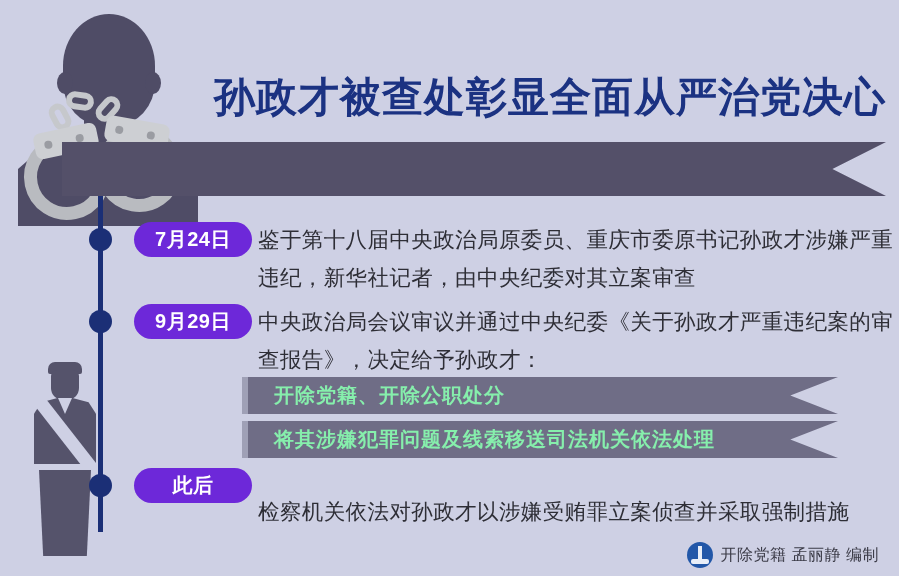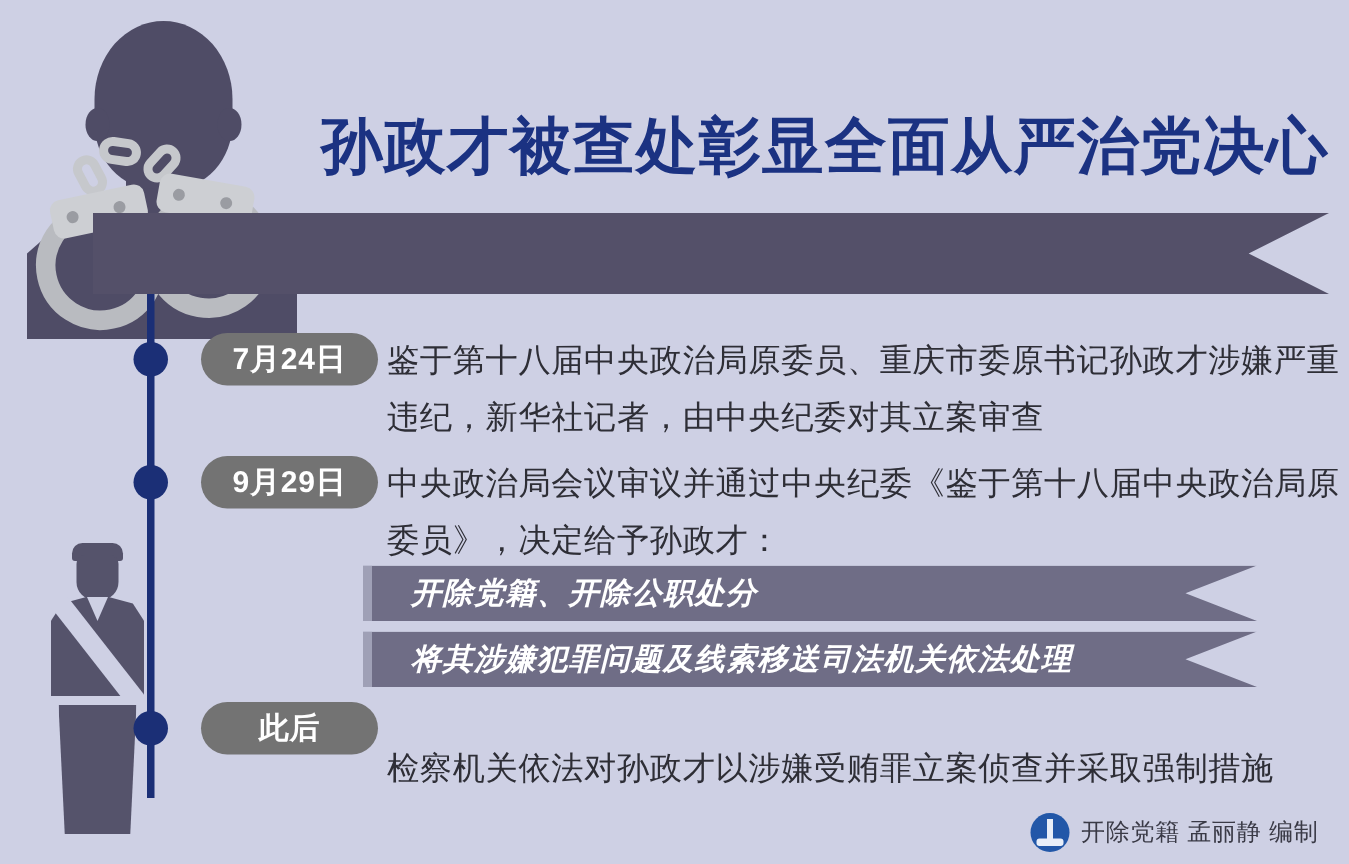--- a/index.html
+++ b/index.html
@@ -212,21 +212,21 @@
     height: 23px;
     border-radius: 50%;
     background: #1b2f76;
   }
 
   .entry { position: absolute; }
   .date-pill {
     position: absolute;
     height: 35px;
     border-radius: 18px;
-    background: #737373;
+    background: #6d28d9;
     color: #ffffff;
     font-size: 20px;
     font-weight: bold;
     display: flex;
     align-items: center;
     justify-content: center;
     letter-spacing: 0.5px;
   }
   .entry-text {
     position: absolute;
@@ -248,26 +248,25 @@
     display: flex;
     align-items: center;
   }
   .measure .bar {
     position: absolute;
     left: 0; top: 0;
     width: 6px; height: 37px;
     background: #9fa0b6;
   }
   .measure .label {
-    color: #ffffff;
+    color: #86efac;
     font-size: 20px;
     font-weight: bold;
     letter-spacing: 1px;
     margin-left: 32px;
-    font-style: italic;
   }
 
   
   .footer {
     position: absolute;
     right: 20px;
     bottom: 8px;
     display: flex;
     align-items: center;
     gap: 8px;
@@ -350,21 +349,21 @@
   <div class="timeline-dot" style="top:310px;"></div>
   <div class="timeline-dot" style="top:474px;"></div>
 
   <div class="entry">
     <div class="date-pill" style="left:134px; top:222px; width:118px;">7月24日</div>
     <div class="entry-text" style="left:258px; top:221px;">鉴于第十八届中央政治局原委员、重庆市委原书记孙政才涉嫌严重违纪，新华社记者，由中央纪委对其立案审查</div>
   </div>
 
   <div class="entry">
     <div class="date-pill" style="left:134px; top:304px; width:118px;">9月29日</div>
-    <div class="entry-text" style="left:258px; top:303px;">中央政治局会议审议并通过中央纪委《鉴于第十八届中央政治局原委员》，决定给予孙政才：</div>
+    <div class="entry-text" style="left:258px; top:303px;">中央政治局会议审议并通过中央纪委《关于孙政才严重违纪案的审查报告》，决定给予孙政才：</div>
   </div>
 
   <div class="measure" style="top:377px;">
     <div class="bar"></div>
     <div class="label">开除党籍、开除公职处分</div>
   </div>
   <div class="measure" style="top:421px;">
     <div class="bar"></div>
     <div class="label">将其涉嫌犯罪问题及线索移送司法机关依法处理</div>
   </div>

